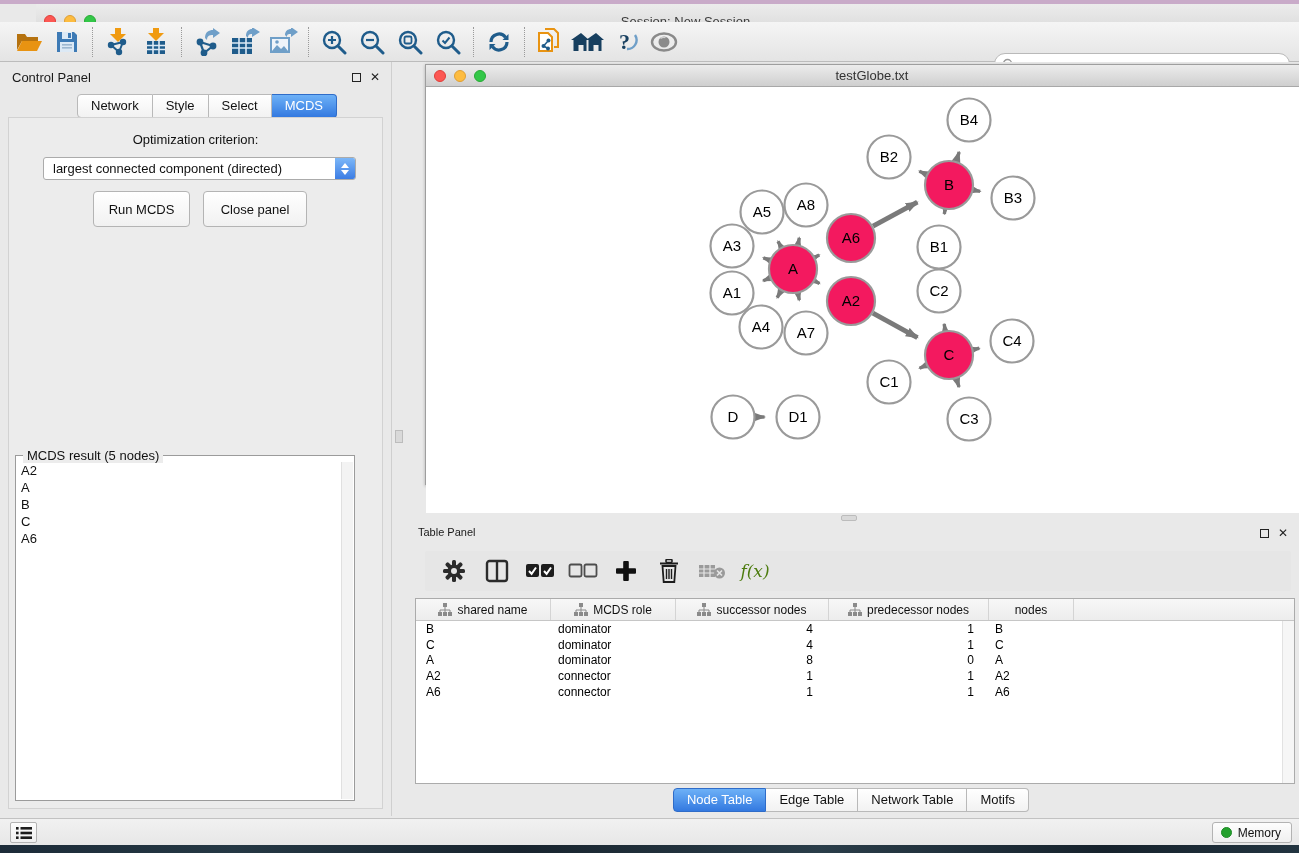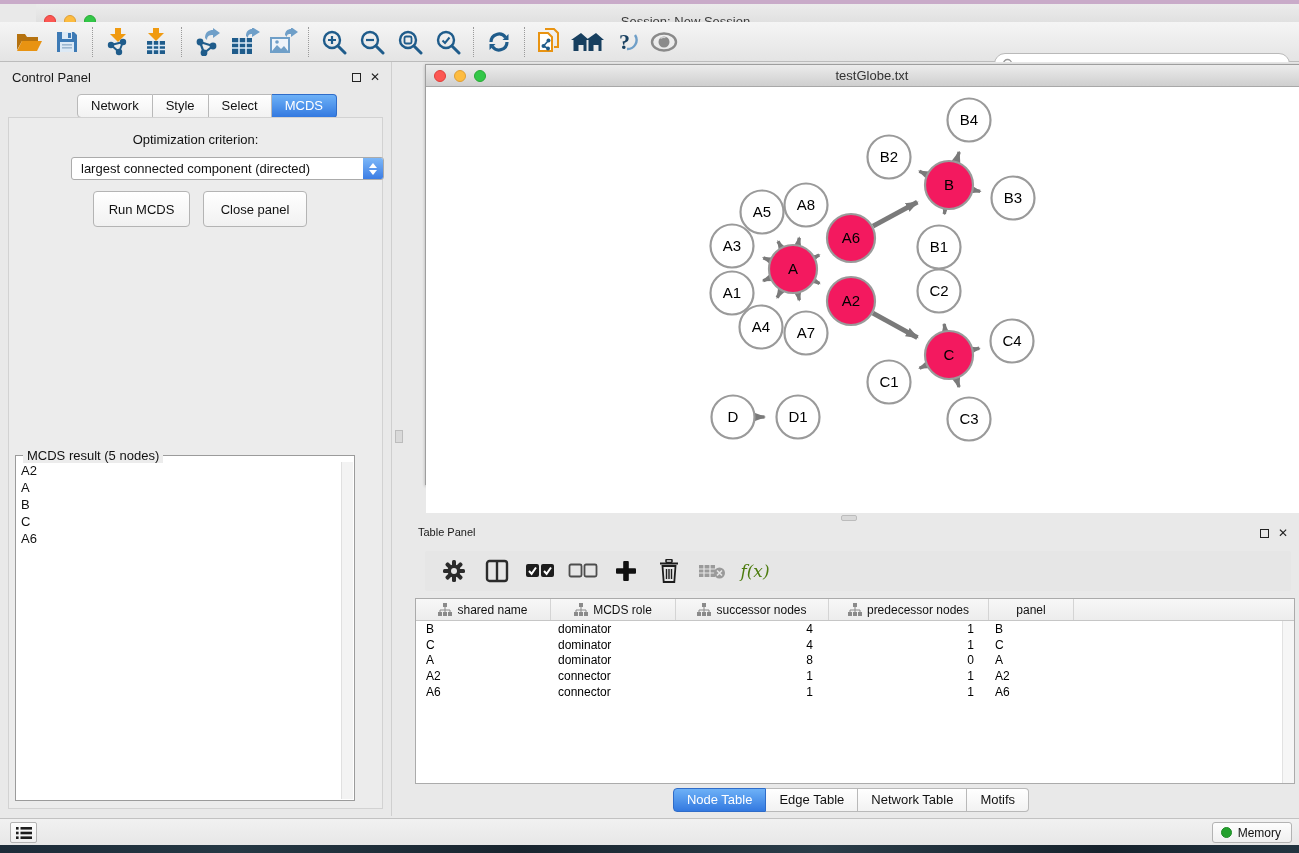--- a/index.html
+++ b/index.html
@@ -51,21 +51,21 @@
     border:1px solid #b9b9b9; border-left:none; padding:3px 13px 4px; cursor:default; white-space:nowrap; }
   .seg-tab:first-child { border-left:1px solid #b9b9b9; border-radius:4px 0 0 4px; }
   .seg-tab:last-child { border-radius:0 4px 4px 0; }
   .seg-tab.sel { background:linear-gradient(#6db1f7,#3379e0); border-color:#2f6cc8; color:#fff; }
   .cp-tabs { left:77px; top:32px; }
 
   .cp-body { position:absolute; left:8px; top:55px; width:375px; height:692px;
     background:#ececec; border:1px solid #d2d2d2; }
   .opt-label { margin-top:14px; text-align:center; font-size:13px; color:#111; }
   .criterion { position:absolute; left:34px; top:39px; width:313px; height:23px; background:#fff;
-    border:1px solid #ababab; border-radius:3px; display:flex; align-items:center;margin-left:28px; }
+    border:1px solid #ababab; border-radius:3px; display:flex; align-items:center; }
   .criterion .val { flex:1; font-size:13px; color:#111; padding-left:9px; white-space:nowrap; overflow:hidden; }
   .stepper { width:20px; height:21px; border-radius:0 2px 2px 0;
     background:linear-gradient(#7cb7f8,#3c7de4); display:flex; flex-direction:column;
     align-items:center; justify-content:center; gap:2px; }
   .stepper .tri-up { width:0; height:0; border-left:4px solid transparent; border-right:4px solid transparent; border-bottom:5px solid #fff; }
   .stepper .tri-dn { width:0; height:0; border-left:4px solid transparent; border-right:4px solid transparent; border-top:5px solid #fff; }
   .cp-btn { position:absolute; top:73px; height:36px; background:linear-gradient(#ffffff,#f1f1f1);
     border:1px solid #b4b4b4; border-radius:4px; font-size:13px; color:#111; font-family:inherit; cursor:default; }
   .btn-run { left:84px; width:97px; }
   .btn-close { left:194px; width:104px; }
@@ -555,21 +555,21 @@
                 <rect x="5" y="0" width="4" height="4"></rect>
                 <rect x="0" y="9" width="4" height="4"></rect>
                 <rect x="5" y="9" width="4" height="4"></rect>
                 <rect x="10" y="9" width="4" height="4"></rect>
               </g>
               <path d="M7 4 v3 M2 7 h10 M2 7 v2 M7 7 v2 M12 7 v2" stroke="#8a8a8a" stroke-width="1" fill="none"></path>
             </svg>
             <span>predecessor nodes</span>
           </div>
           <div class="t-hcell" style="width: 85px;">
-            <span>panel</span>
+            <span>nodes</span>
           </div>
           <div class="t-hcell" style="flex: 1 1 0%; border-right: none;"></div>
         </div>
       <div id="t-body">
           <div class="t-row">
             <div class="t-cell" style="width: 135px; text-align: left; padding-left: 10px;">B</div>
             <div class="t-cell" style="width: 125px; text-align: left; padding-left: 7px;">dominator</div>
             <div class="t-cell" style="width: 153px; text-align: right; padding-right: 16px;">4</div>
             <div class="t-cell" style="width: 160px; text-align: right; padding-right: 15px;">1</div>
             <div class="t-cell" style="width: 85px; text-align: left; padding-left: 6px;">B</div>

